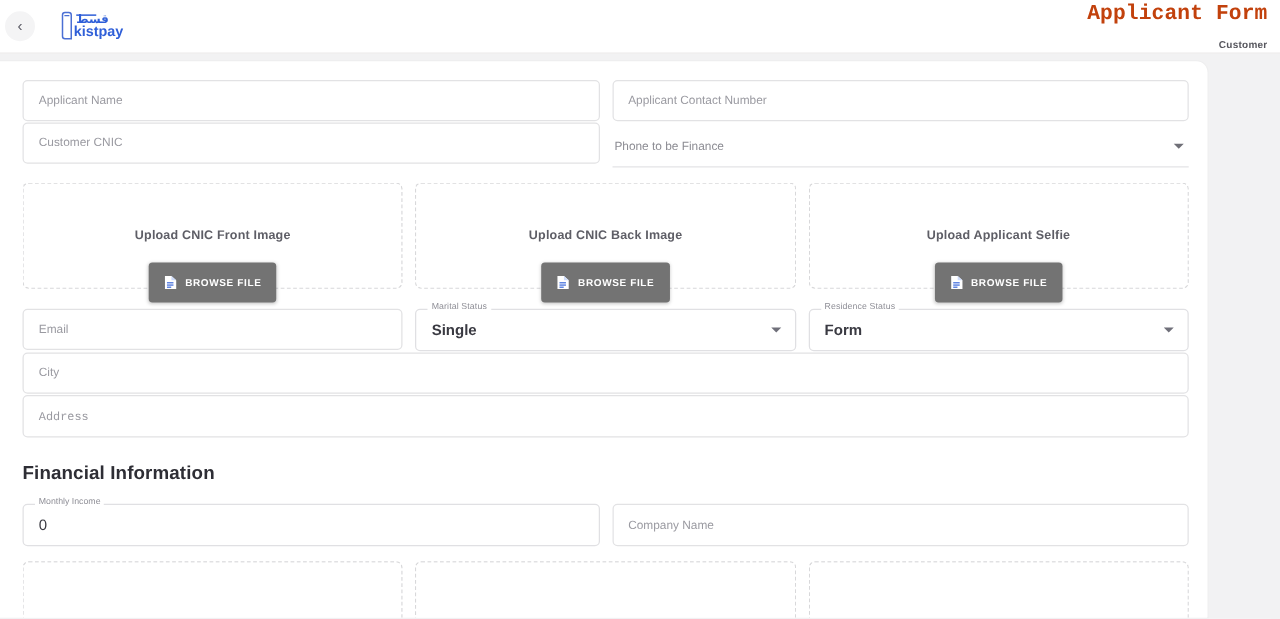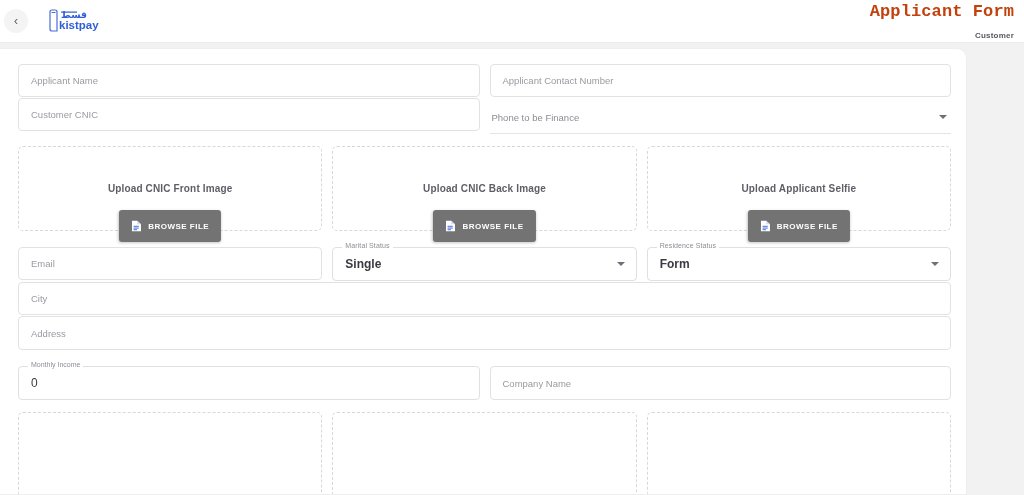--- a/index.html
+++ b/index.html
@@ -269,28 +269,29 @@
     </div>
 
     <div class="row" style="margin-top:1px;gap:48px;">
       <div class="col">
         <div class="field">
           <span class="ph">City</span>
         </div>
       </div>
     </div>
 
-    <div class="row" style="margin-top:1px;">
+    <div class="row" style="margin-top:1px;font-family:Liberation Mono, monospace;">
       <div class="col">
         <div class="field tall">
           <span class="ph">Address</span>
         </div>
       </div>
     </div>
 
+    <div class="sec-h" style="margin-top:20px;">Financial Information</div>
 
     <div class="row" style="margin-top:16px; align-items:center;">
       <div class="col">
         <div class="oinput">
           <span class="legend">Monthly Income</span>
           <span class="val">0</span>
         </div>
       </div>
       <div class="col">
         <div class="field tall">

